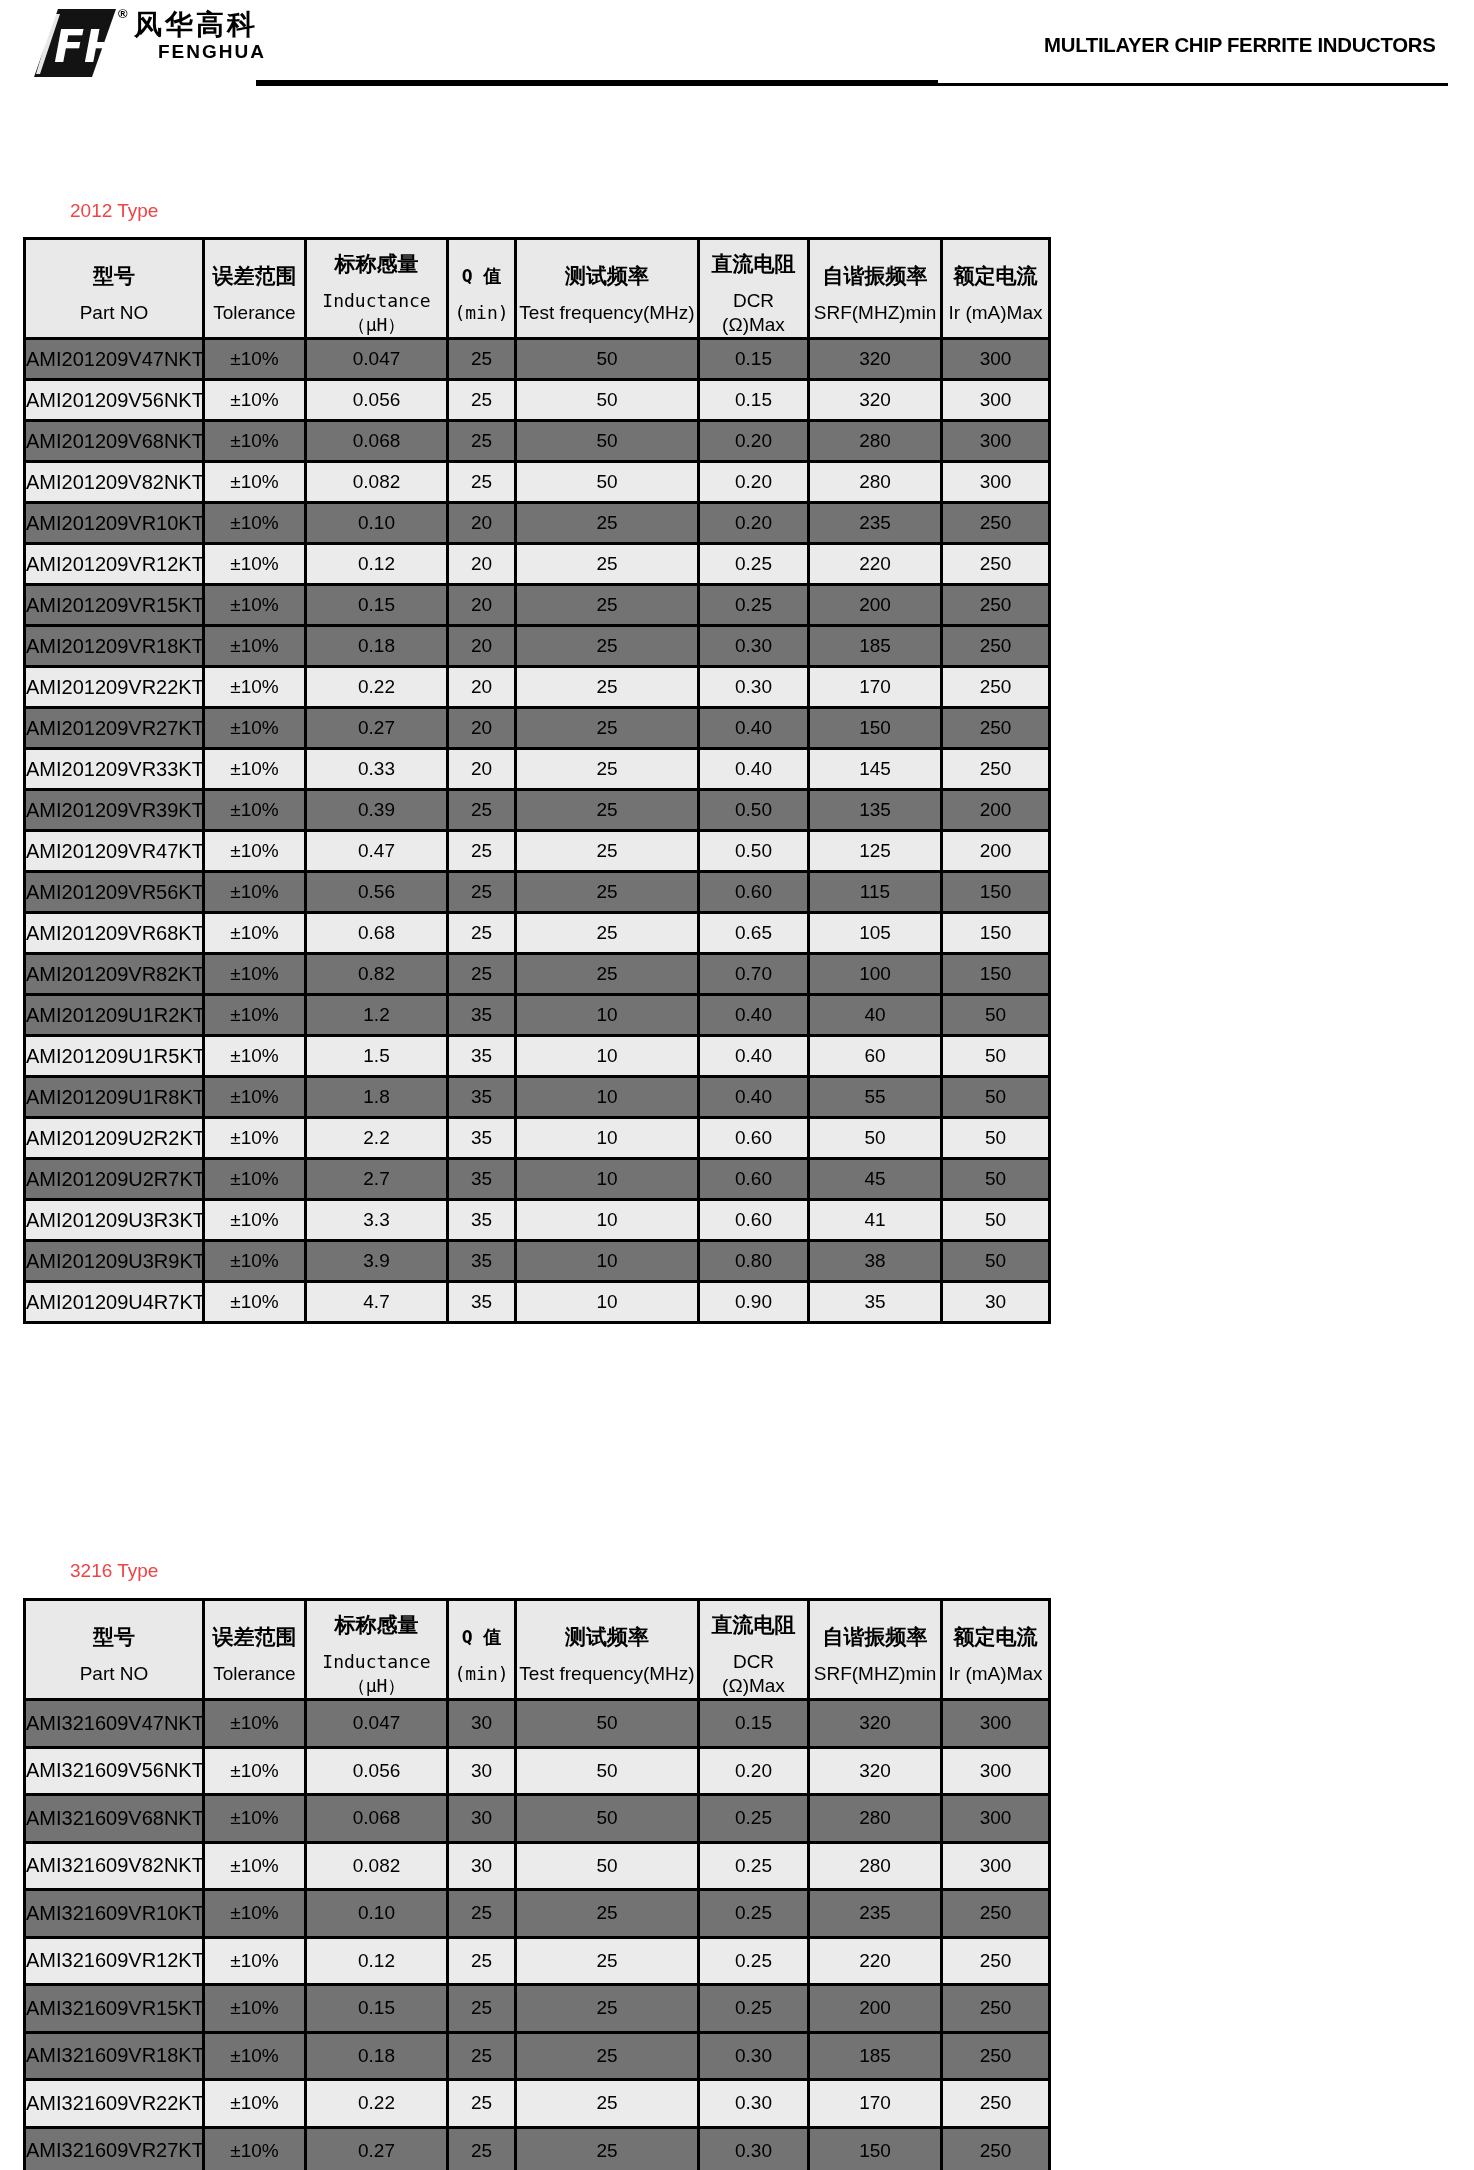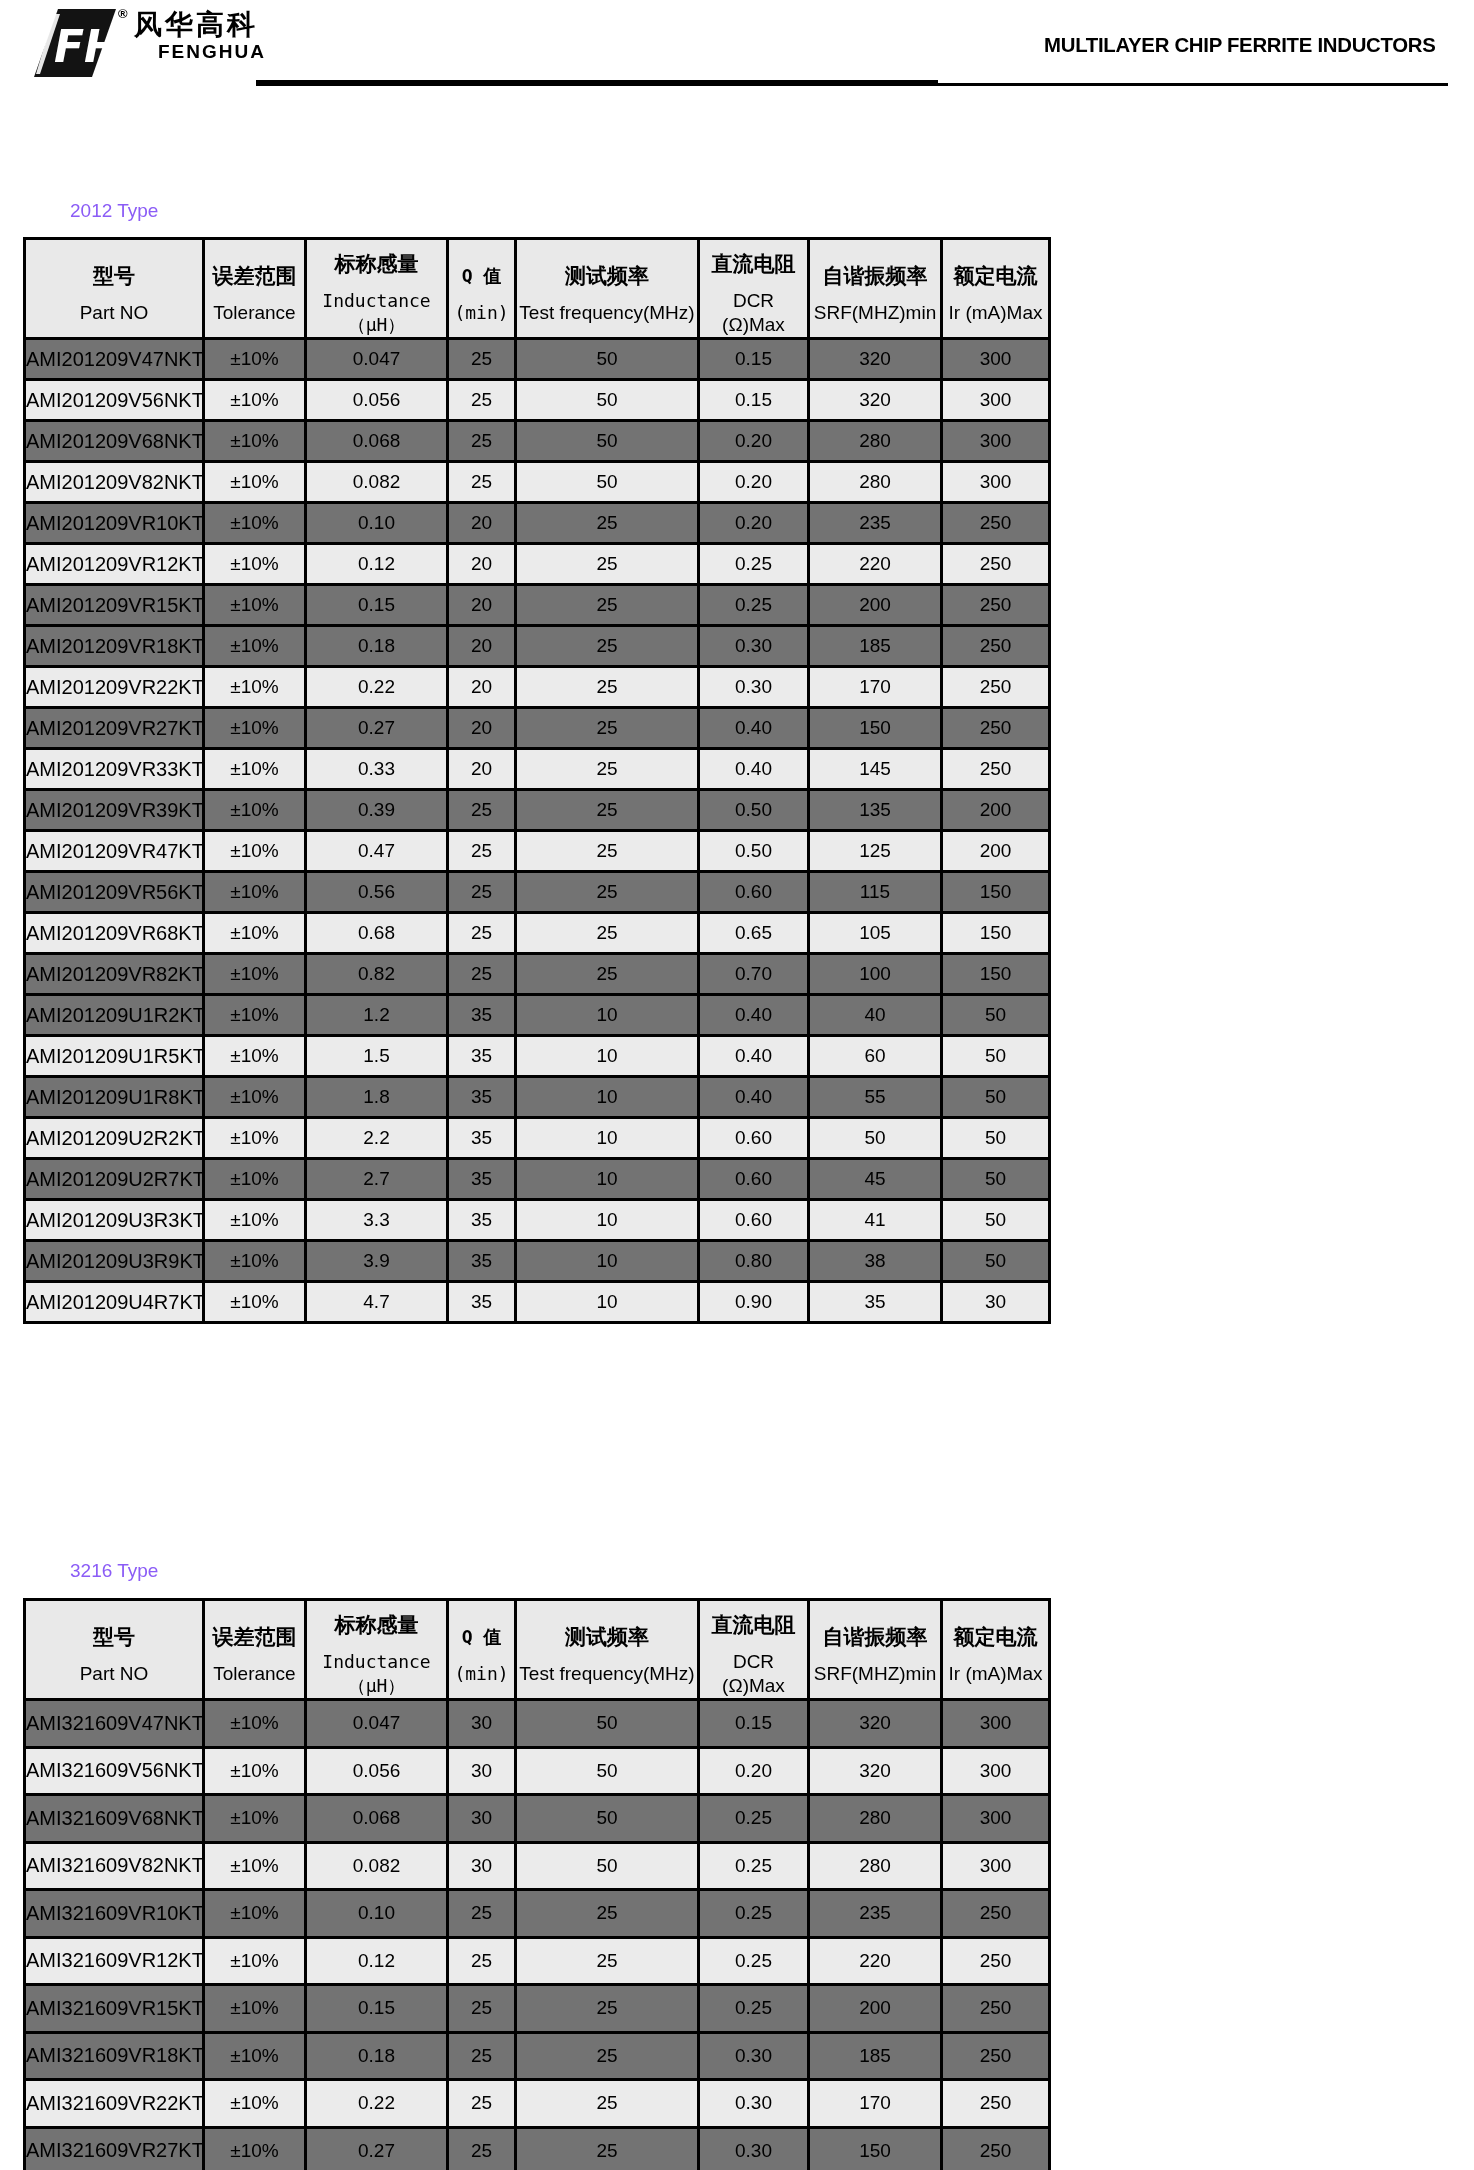--- a/index.html
+++ b/index.html
@@ -11,21 +11,21 @@
   .logo-reg{position:absolute;left:118px;top:6px;font-size:13px;font-weight:bold;}
   .brand{position:absolute;left:134px;top:11px;line-height:1;}
   .brand-cn{font-size:28px;font-weight:bold;letter-spacing:3px;white-space:nowrap;}
   .brand-en{font-size:19px;font-weight:bold;letter-spacing:2px;margin-top:3px;margin-left:24px;}
   .doc-title{position:absolute;right:38px;top:33px;font-size:21px;font-weight:bold;
              letter-spacing:-0.3px;transform:scaleX(0.97);transform-origin:right;}
   .rule-thick{position:absolute;left:256px;top:80px;width:682px;height:6px;background:#000;}
   .rule-thin{position:absolute;left:938px;top:83px;width:510px;height:3px;background:#000;}
 
   
-  .section-label{position:absolute;left:70px;font-size:19px;color:#8b5cf6;}
+  .section-label{position:absolute;left:70px;font-size:19px;color:#ef4444;}
   .section-label.s0{top:200px;}
   .section-label.s1{top:1560px;}
 
   
   table.spec{position:absolute;left:23px;border-collapse:collapse;table-layout:fixed;
              width:1025px;background:#737373;}
   table.spec.t0{top:237px;}
   table.spec.t1{top:1598px;}
   table.spec th,table.spec td{border:3px solid #000;text-align:center;vertical-align:middle;
              padding:0;overflow:hidden;}

